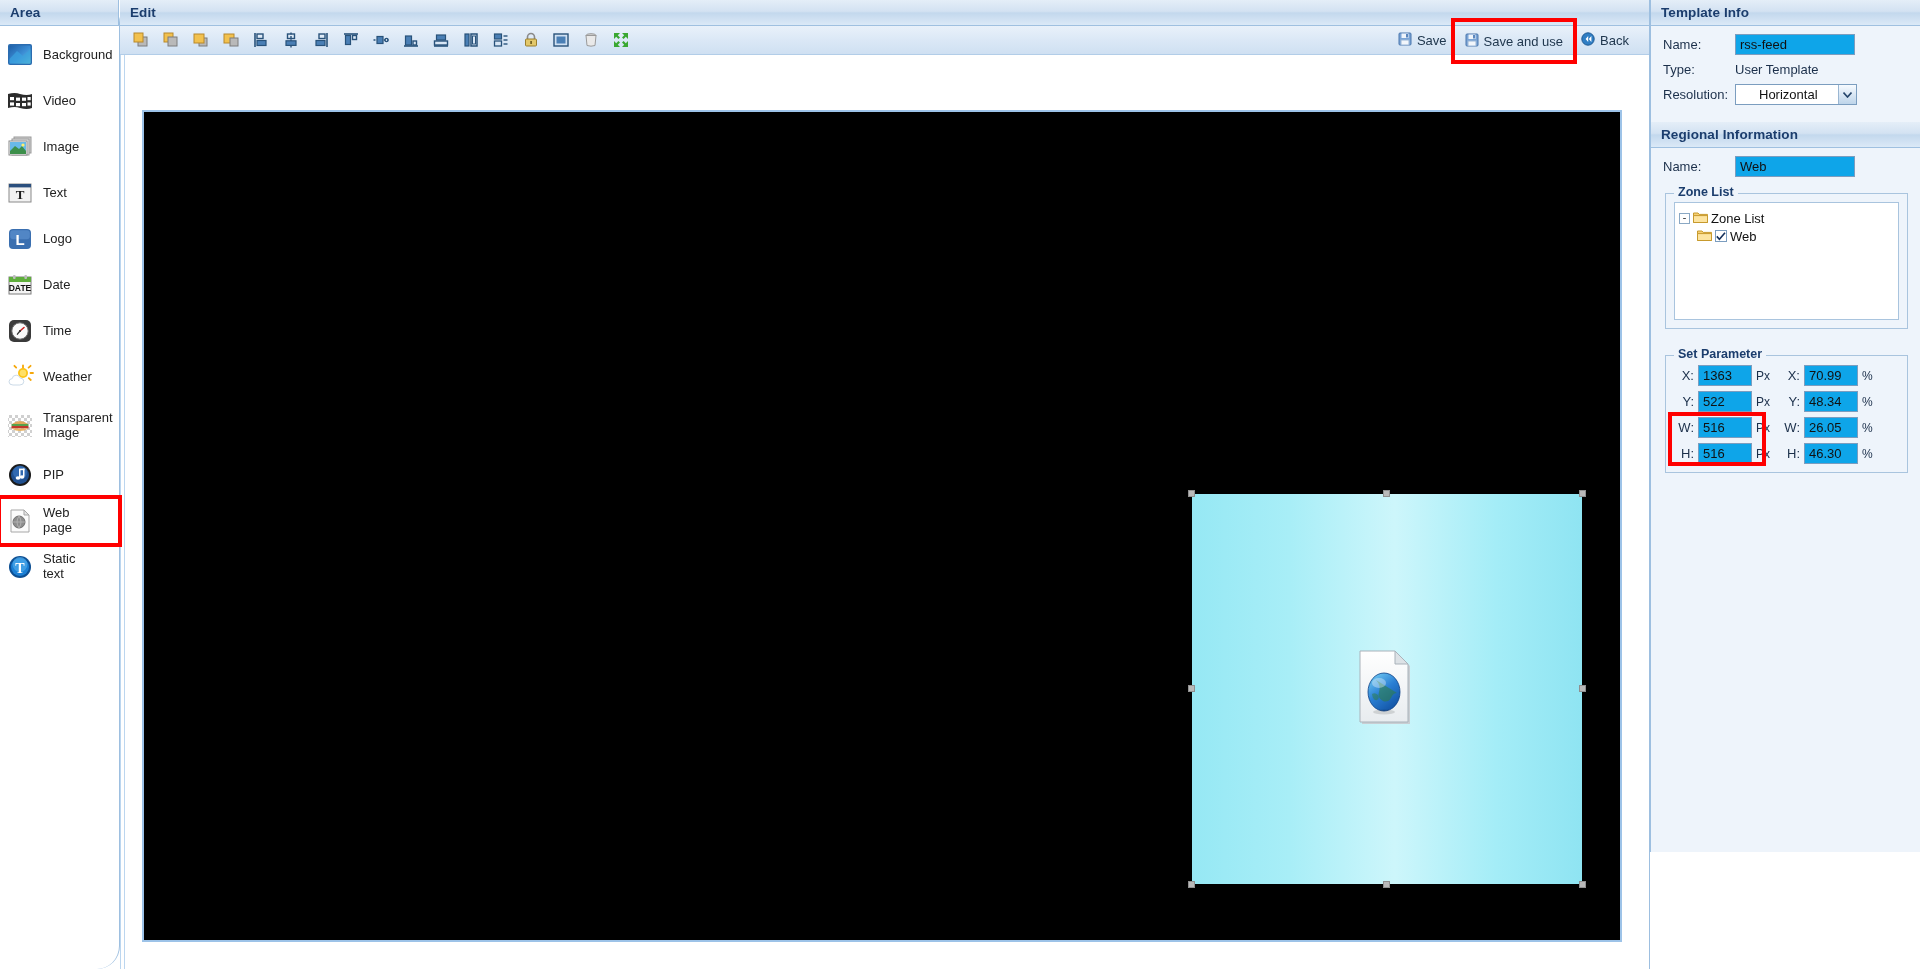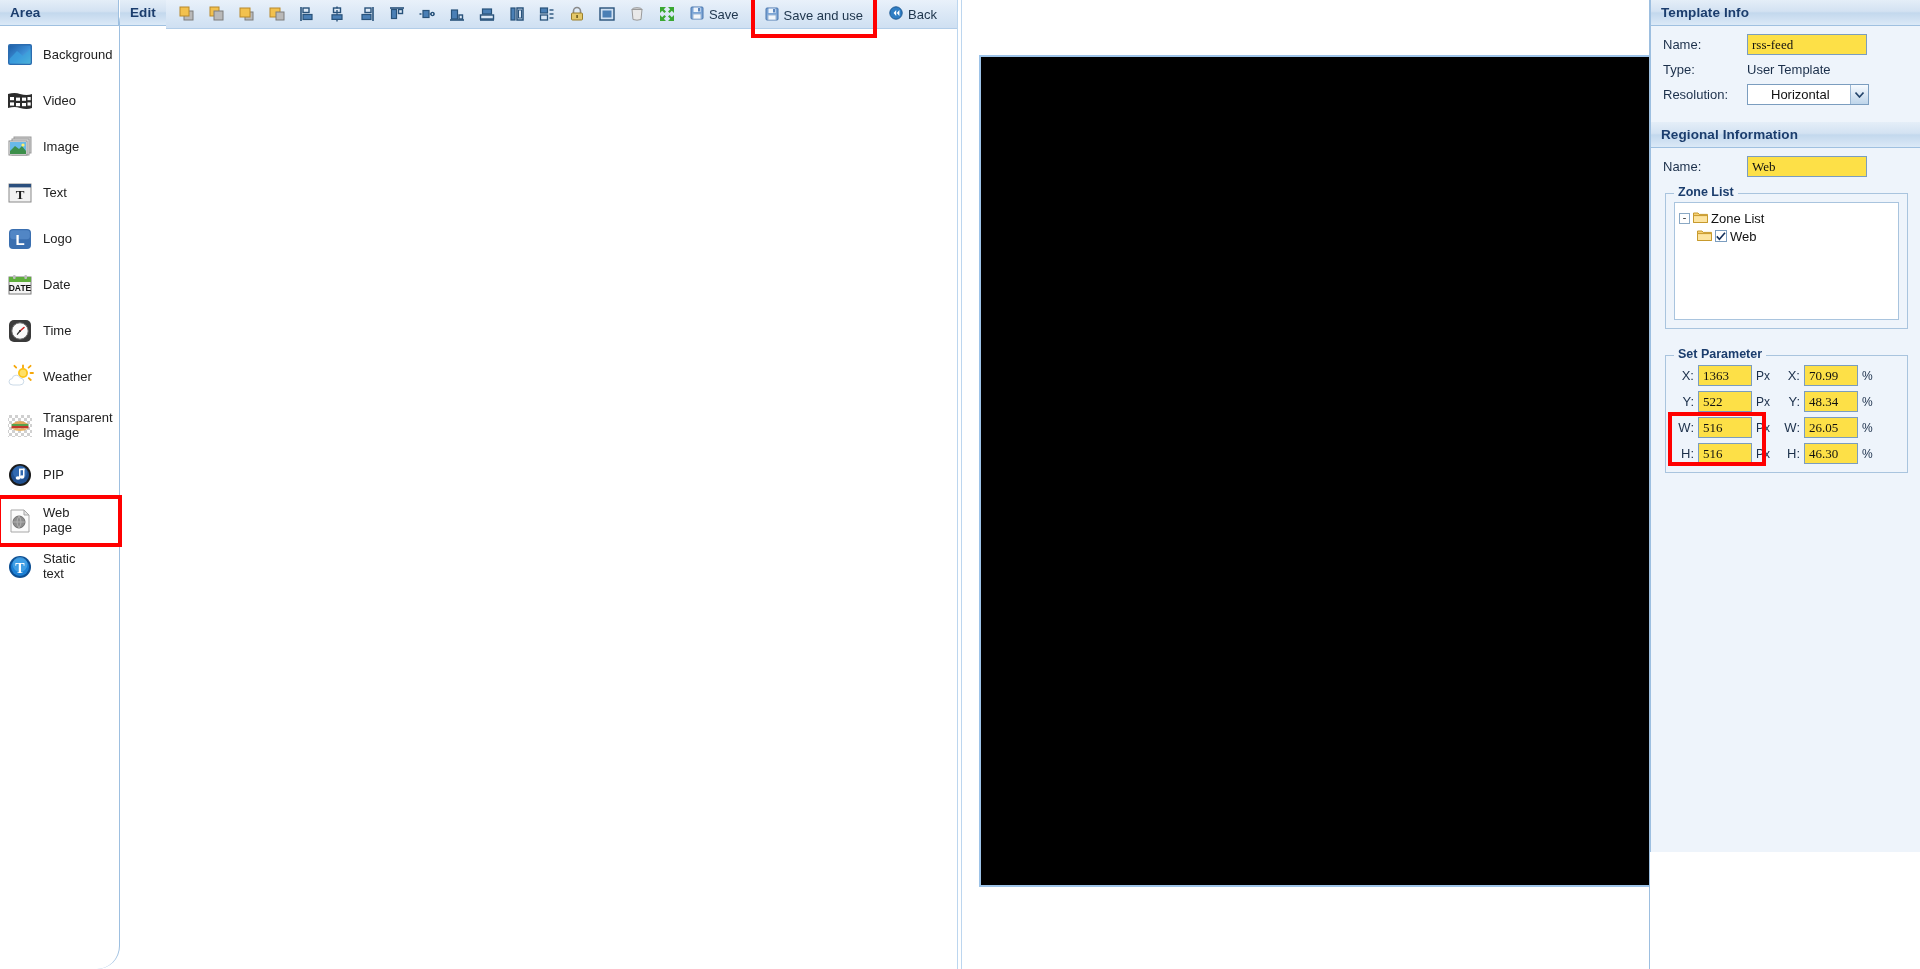--- a/index.html
+++ b/index.html
@@ -78,20 +78,21 @@
   }
 
   
   #center {
     flex: 1 1 auto;
     height: 969px;
     position: relative;
     background: #ffffff;
     border-right: 1px solid #9dbfe0;
     display: flex;
+    flex-direction: column;
     min-width: 0;
   }
   #toolbar {
     height: 29px;
     flex: 0 0 29px;
     background: linear-gradient(to bottom, #e9f1fa 0%, #dbe8f6 50%, #cfe0f2 100%);
     border-bottom: 1px solid #b2cde8;
     display: flex;
     align-items: center;
     padding: 0 6px;
@@ -104,21 +105,21 @@
     align-items: center;
     justify-content: center;
     cursor: pointer;
     border: 1px solid transparent;
     border-radius: 2px;
   }
   .tb-right {
     margin-left: auto;
     display: flex;
     align-items: center;
-    gap: 8px;
+    gap: 0px;
     position: relative;
     padding-right: 6px;
   }
   .tb-text-btn {
     display: flex;
     align-items: center;
     gap: 5px;
     padding: 2px 8px;
     font-size: 13px;
     color: #21384f;
@@ -199,37 +200,36 @@
   .rp-section-body {
     background: #eef4fb;
     padding: 8px 10px 10px 12px;
   }
   .rp-row {
     display: flex;
     align-items: center;
     margin-bottom: 7px;
     font-size: 13px;
     color: #1b2f4a;
-    gap: 12px;
   }
   .rp-row > .rp-label {
     width: 72px;
     flex: 0 0 72px;
     color: #1b2f4a;
     font-size: 13px;
   }
   .txt {
     border: 1px solid #7b9dbf;
-    background: #fde047;
+    background: #0ea5e9;
     height: 21px;
     line-height: 19px;
     padding: 0 4px;
     font-size: 13px;
     color: #111111;
-    font-family: Liberation Serif, serif;
+    font-family: Liberation Sans, sans-serif;
     outline: none;
   }
   .txt.wide { width: 120px; }
   .rp-static { font-size: 13px; color: #1b2f4a; }
   .sel-wrap {
     position: relative;
     width: 122px; height: 21px;
     border: 1px solid #7b9dbf;
     background: #ffffff;
     display: flex;

